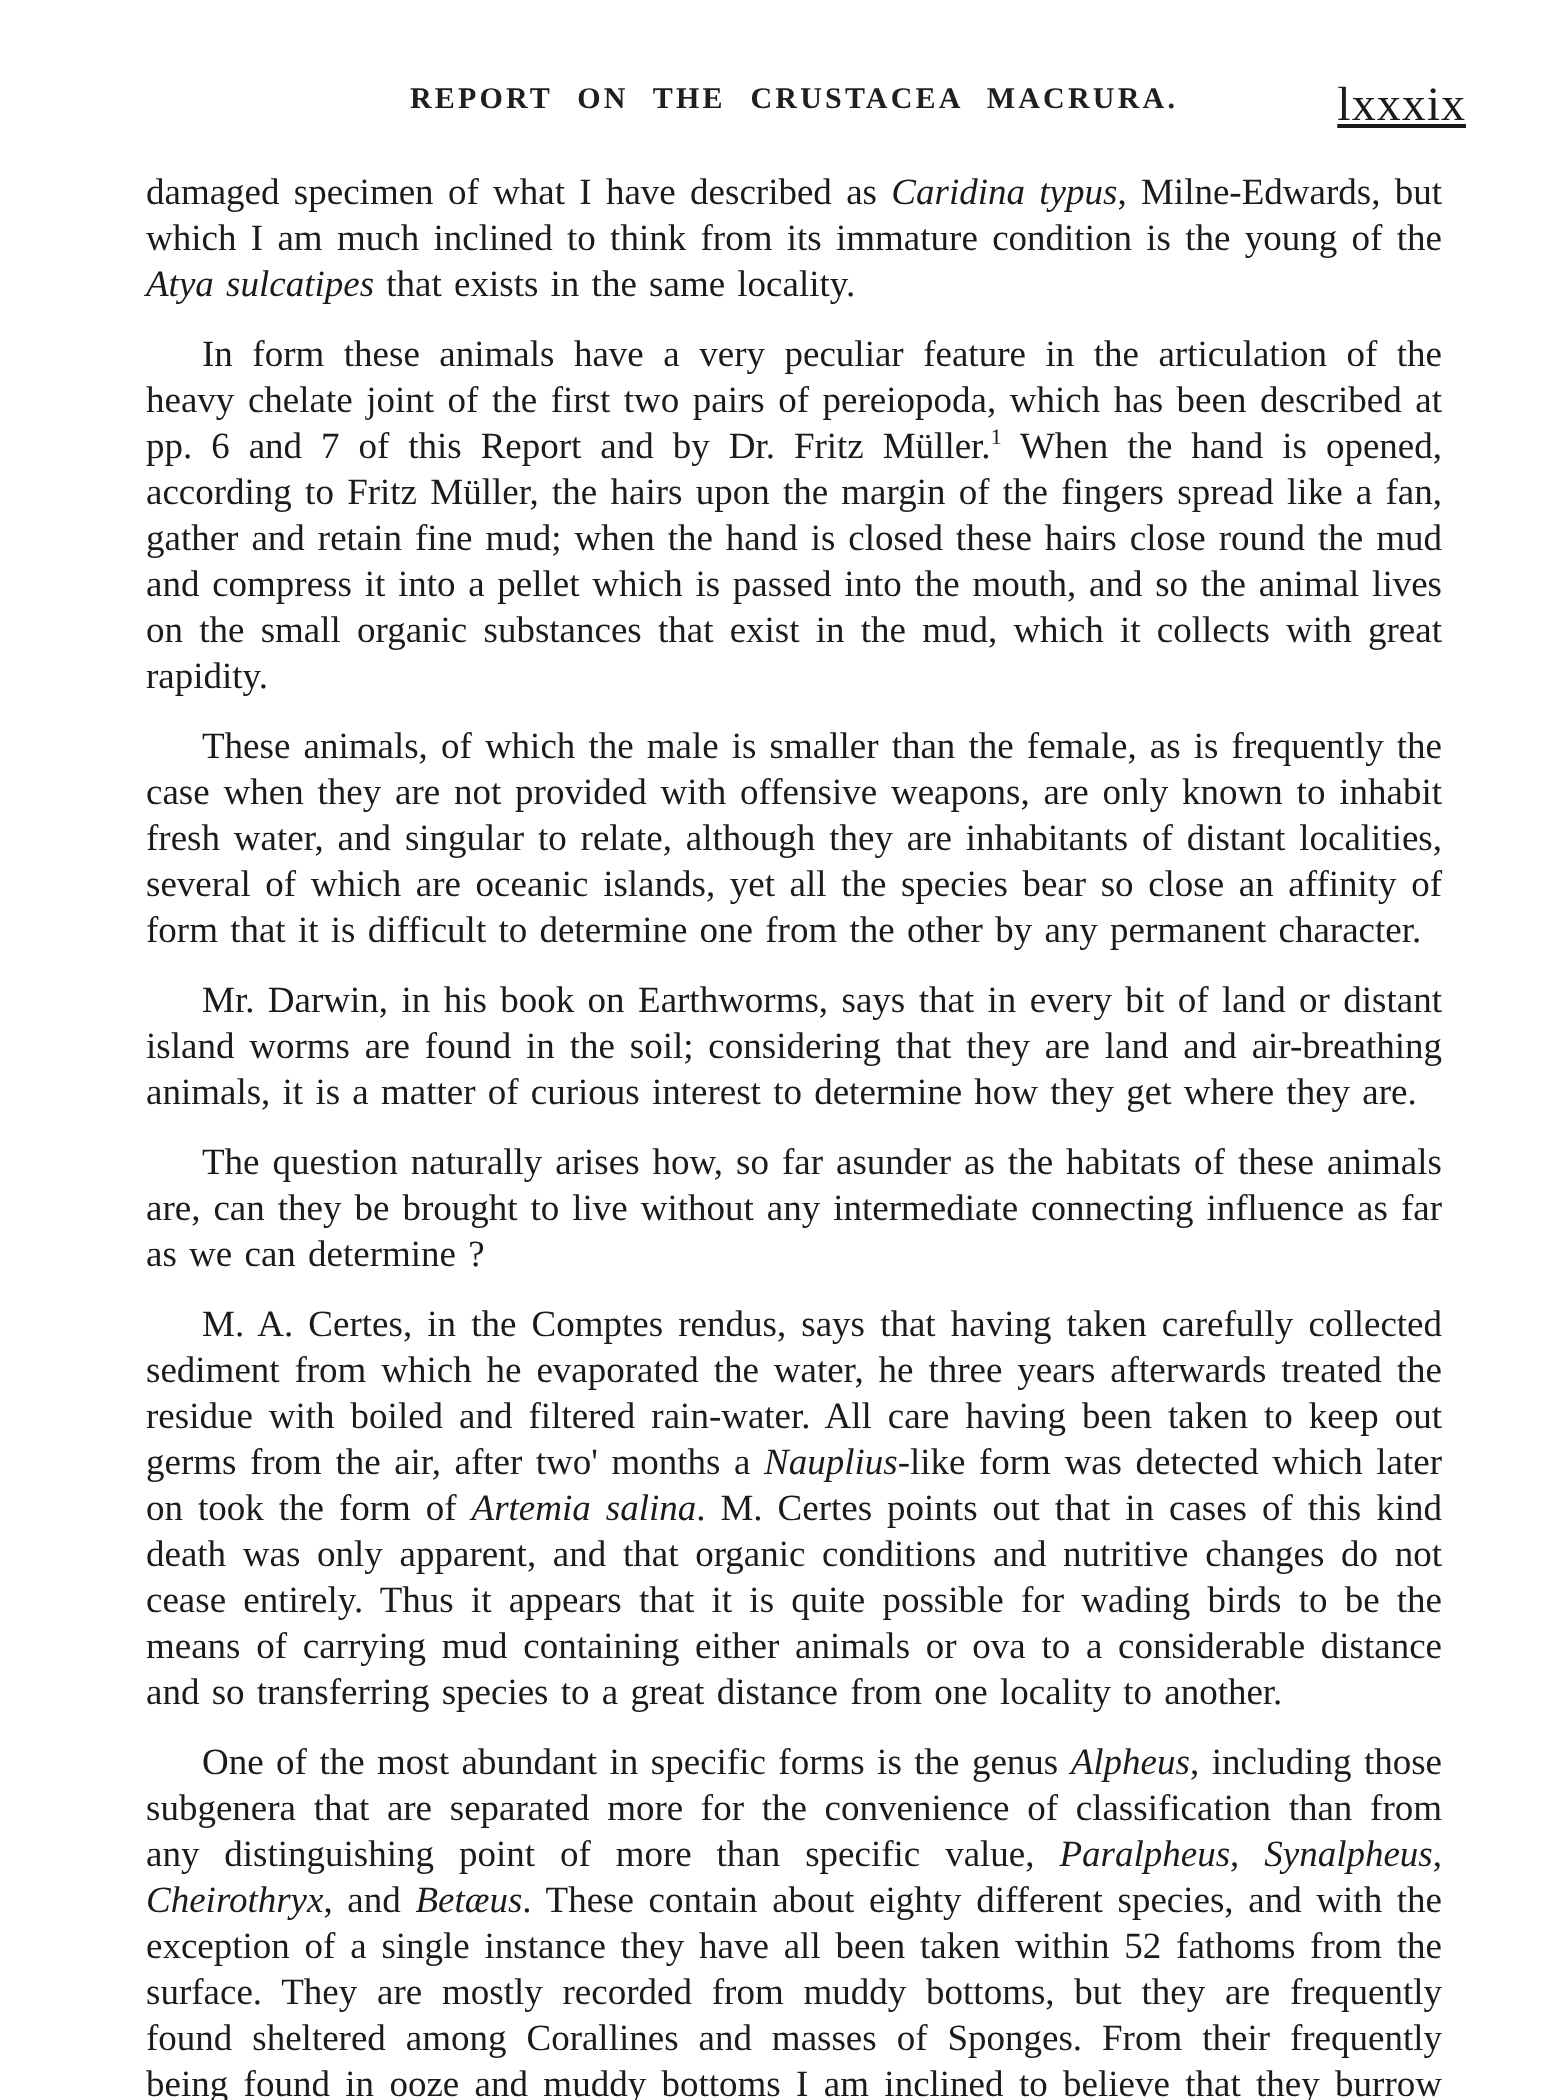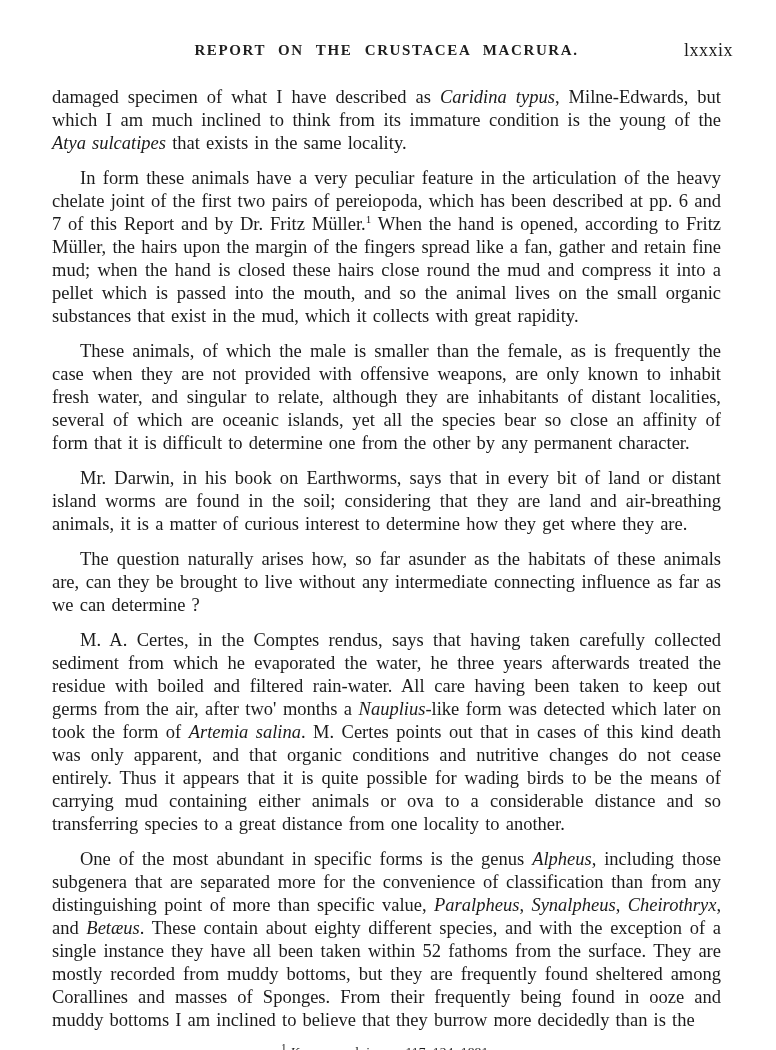--- a/index.html
+++ b/index.html
@@ -11,44 +11,45 @@
     width: 776px;
     height: 1050px;
     overflow: hidden;
     font-family: "Liberation Serif", "DejaVu Serif", serif;
     color: #1b1b1b;
   }
   .page {
     box-sizing: border-box;
     width: 776px;
     height: 1050px;
-    padding: 42px 43px 0 40px;
+    padding: 42px 43px 0 61px;
     background: #ffffff;
   }
   .header {
     position: relative;
     height: 20px;
     margin-bottom: 24px;
   }
   .running-title {
     display: block;
     text-align: center;
     font-size: 15px;
     letter-spacing: 1.6px;
     word-spacing: 7px;
     font-weight: bold;
     color: #1f1f1f;
   }
   .page-number {
     position: absolute;
     right: 0;
     top: -2px;
-    font-size: 18px;
+    font-size: 24px;
     letter-spacing: 0.5px;
     font-weight: normal;
+    text-decoration: underline;
   }
   .body-text p {
     margin: 12px;
     text-align: justify;
     font-size: 18.5px;
     line-height: 23px;
     word-spacing: 1.5px;
   }
   .body-text p.indent {
     text-indent: 28px;

